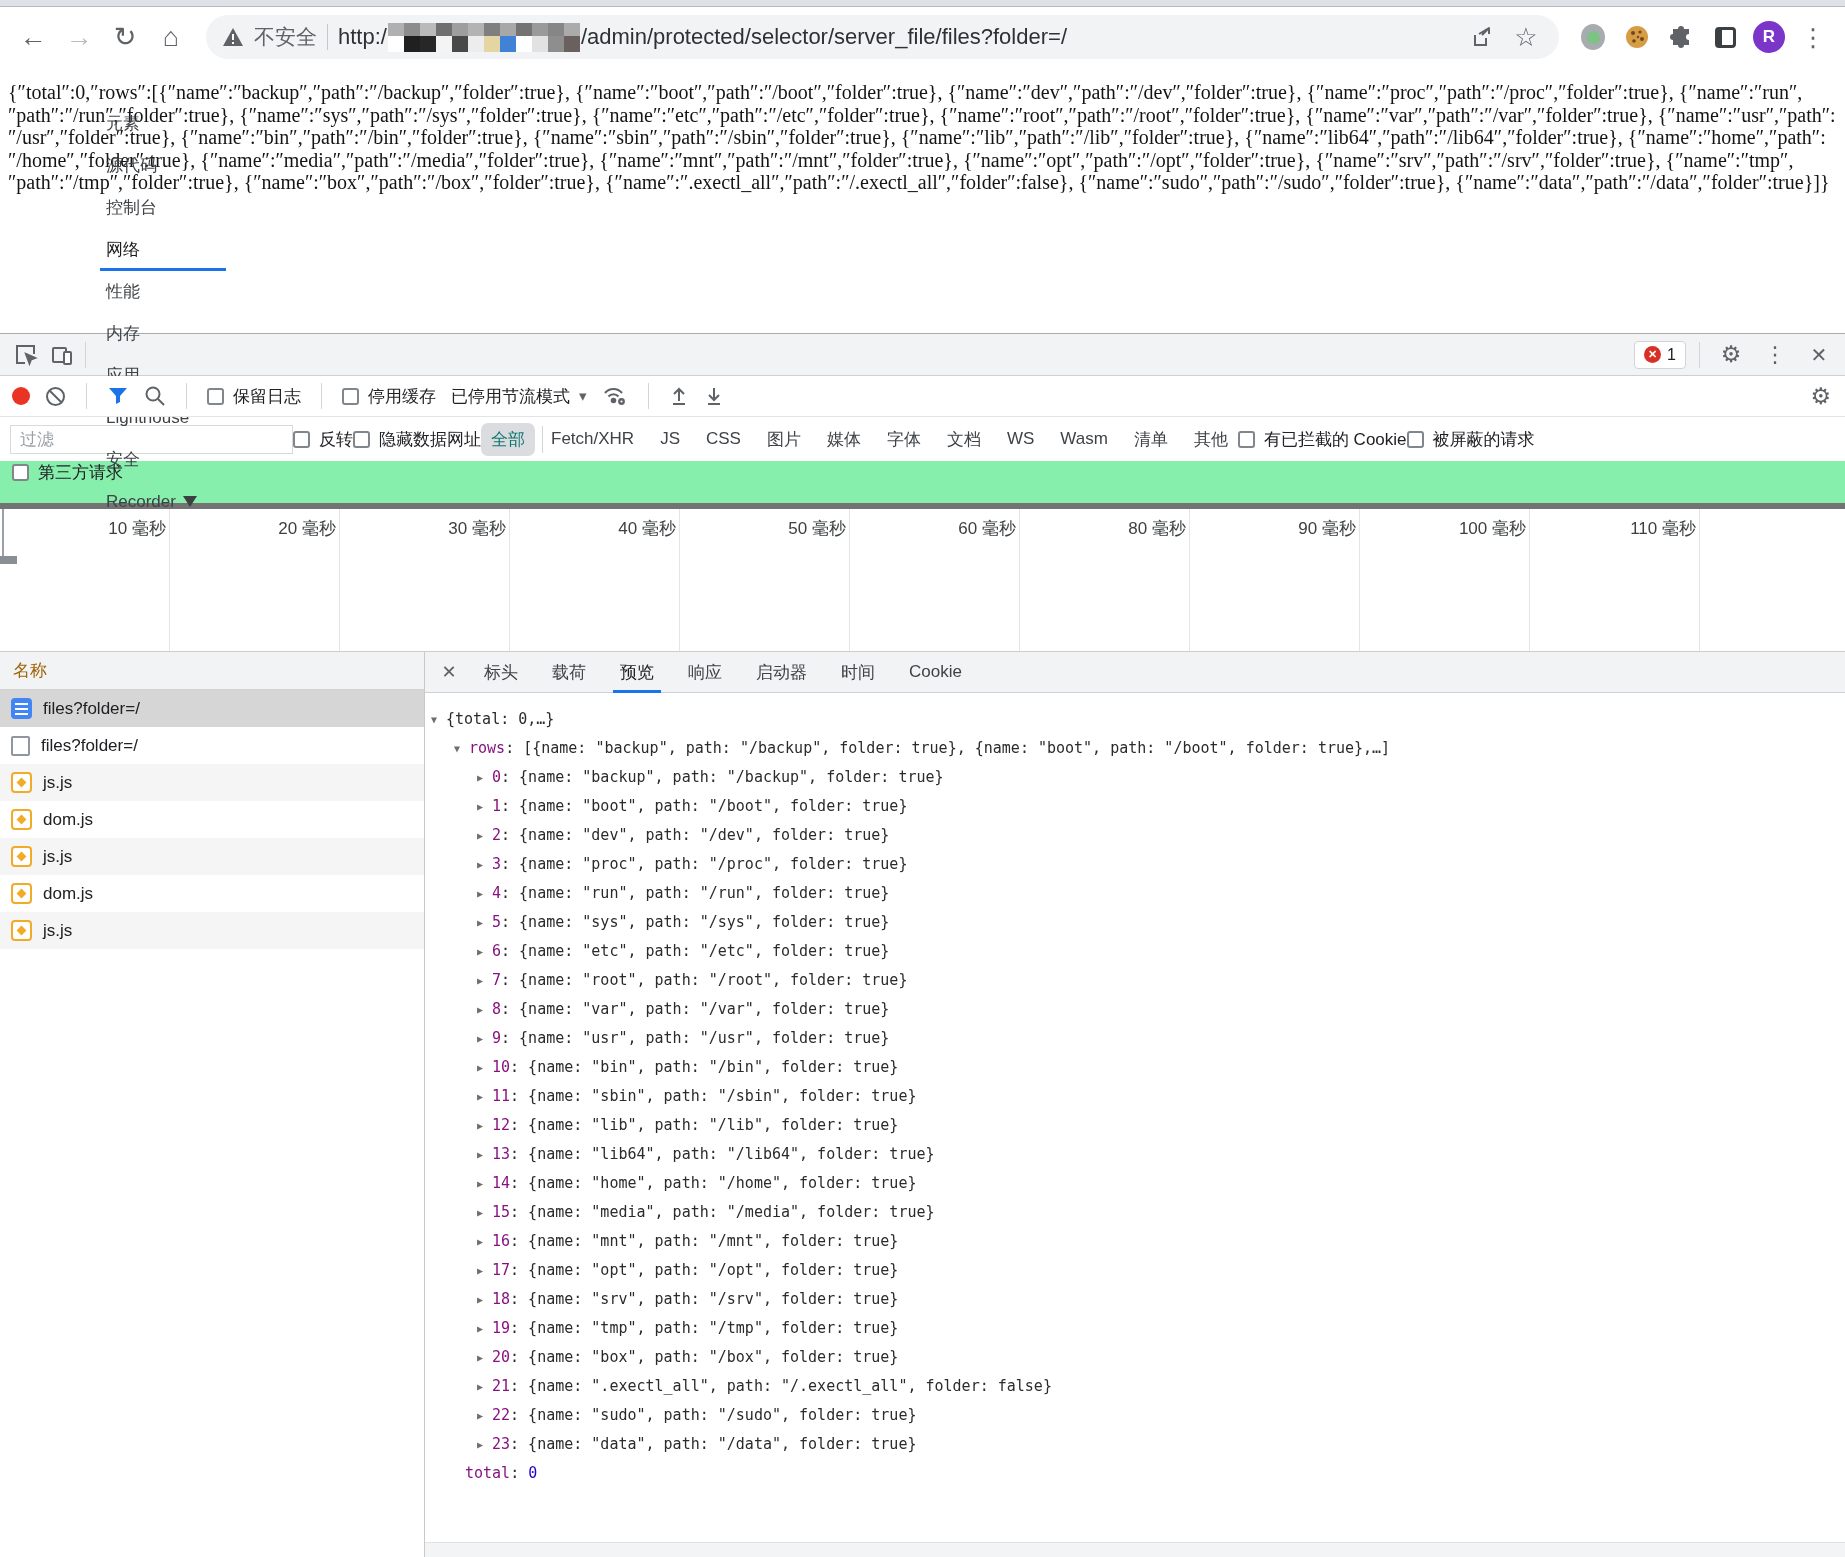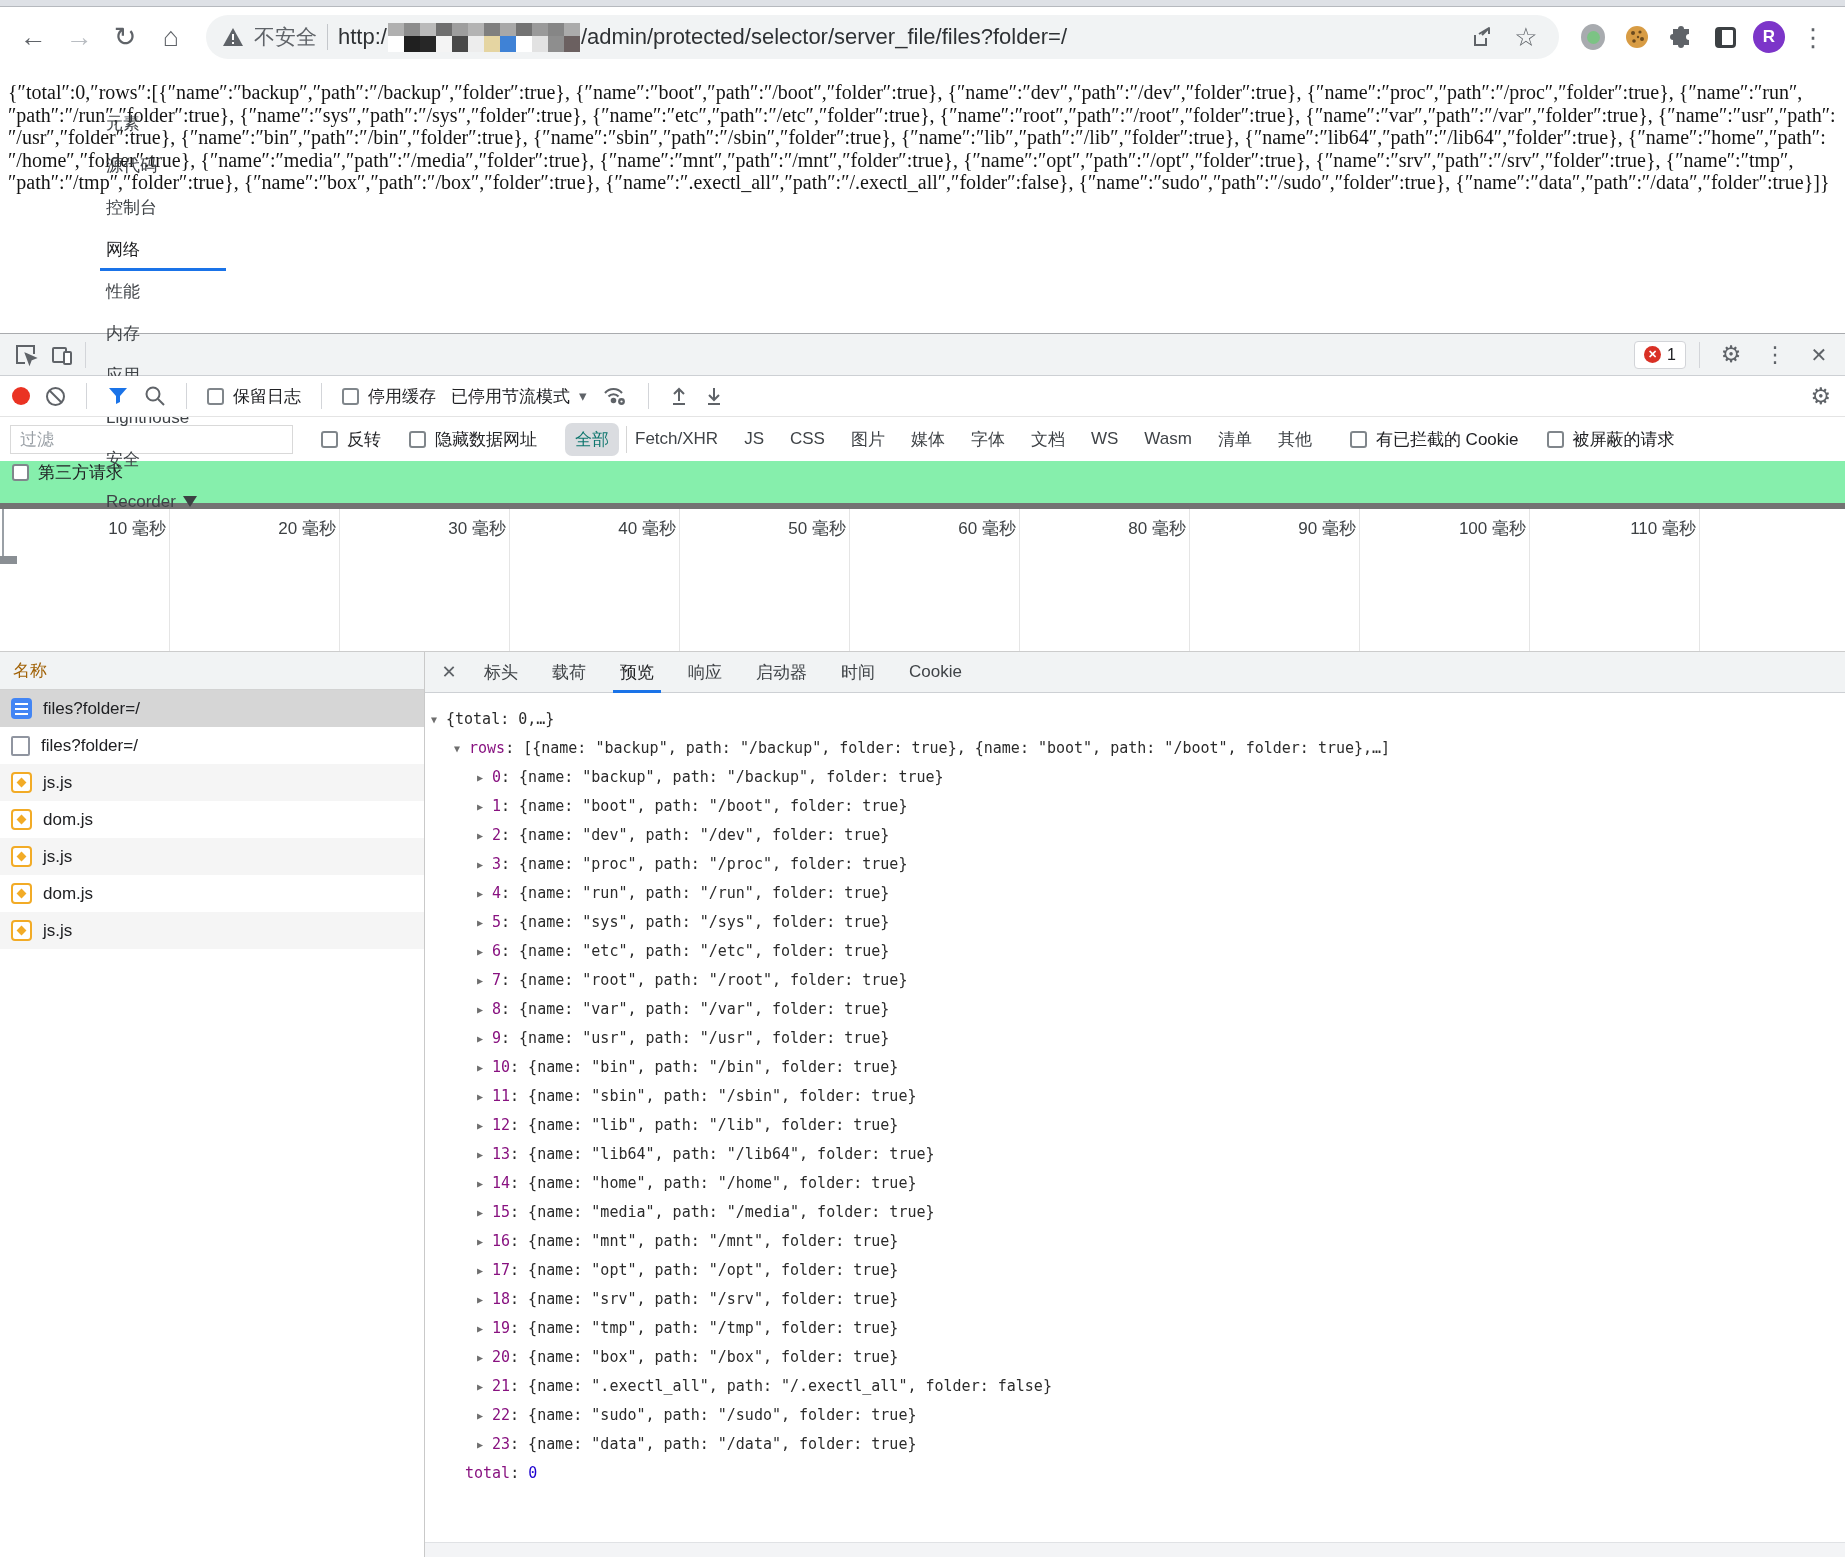--- a/index.html
+++ b/index.html
@@ -69,21 +69,21 @@
 
   .net-toolbar{height:41px;background:#fff;border-bottom:1px solid #e4e4e4;display:flex;
     align-items:center;padding:0 12px;gap:15px;flex:0 0 auto;position:relative;}
   .rec-dot{width:18px;height:18px;border-radius:50%;background:#ea3323;flex:0 0 auto;}
   .cb{width:17px;height:17px;border:2px solid #80868b;border-radius:3px;background:#fff;flex:0 0 auto;}
   .cb-label{display:flex;align-items:center;gap:9px;font-size:17px;color:#202124;white-space:nowrap;}
   .throttle{display:flex;align-items:center;gap:9px;font-size:17px;color:#202124;white-space:nowrap;}
   .caret::after{content:"▾";font-size:15px;color:#5f6368;}
   .nt-gear-right{position:absolute;right:14px;top:9px;}
 
-  .filter-row{height:44px;display:flex;align-items:center;padding:0 10px;gap:28px;background:#fff;flex:0 0 auto;}
+  .filter-row{height:44px;display:flex;align-items:center;padding:0 10px;gap:0;background:#fff;flex:0 0 auto;}
   .filter-input{width:283px;height:29px;border:1px solid #d9d9d9;background:#fff;display:flex;
     align-items:center;padding:0 9px;font-size:17px;color:#9aa0a6;}
   .ftype{font-size:17px;color:#3f4347;padding:5px 10px;border-radius:7px;position:relative;white-space:nowrap;}
   .ftype[data-active="true"]{background:#dadce0;color:#0f766e;}
   .ftype[data-div="true"]::after{content:"";position:absolute;right:-8px;top:3px;bottom:3px;width:1px;background:#d5d5d5;}
 
   .tp-row{height:48px;display:flex;align-items:flex-start;padding:0 12px;
     border-bottom:6px solid #737373;background:#86efac;flex:0 0 auto;}
 
   .ruler{height:143px;position:relative;border-bottom:1px solid #ccc;background:#fff;

